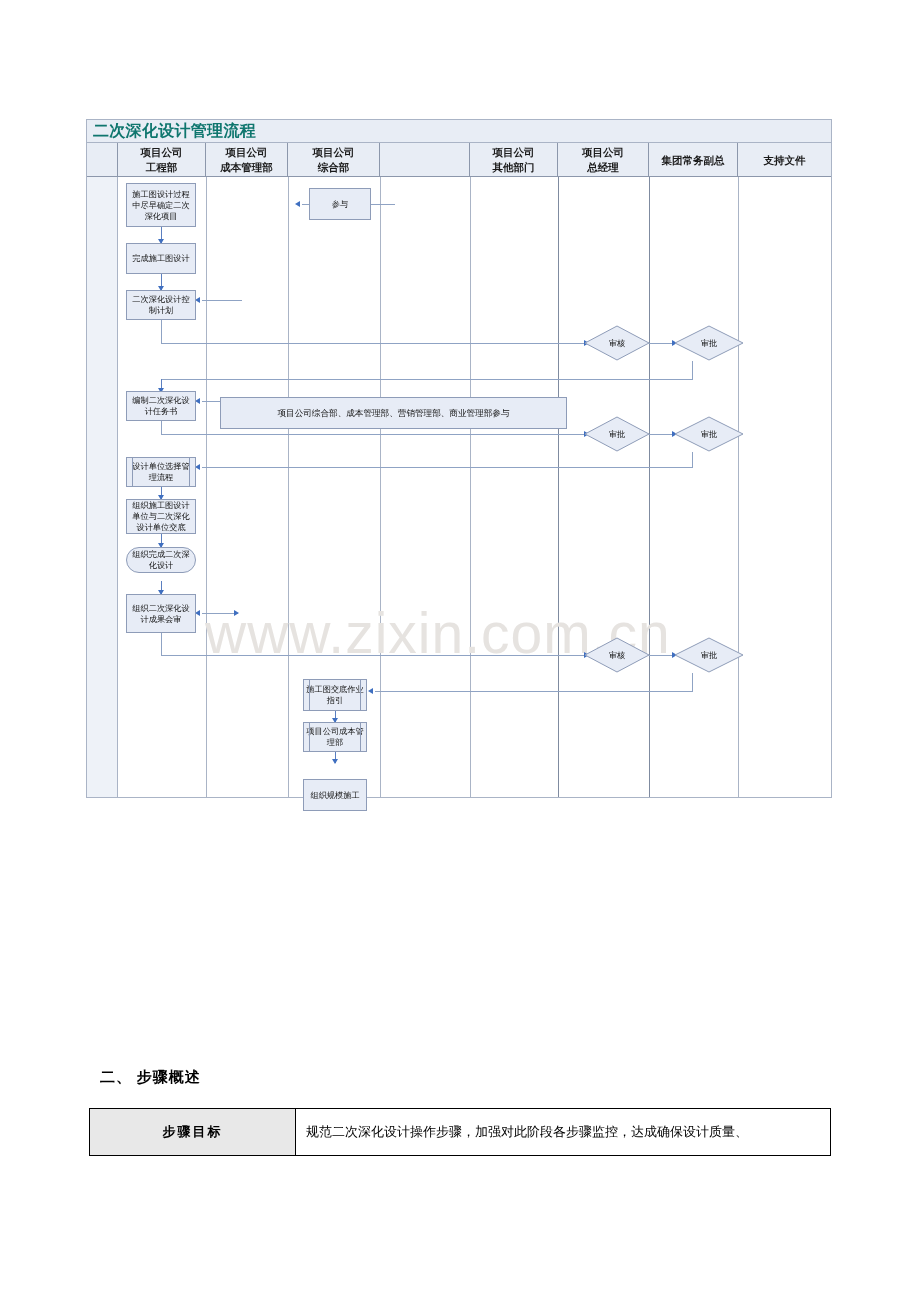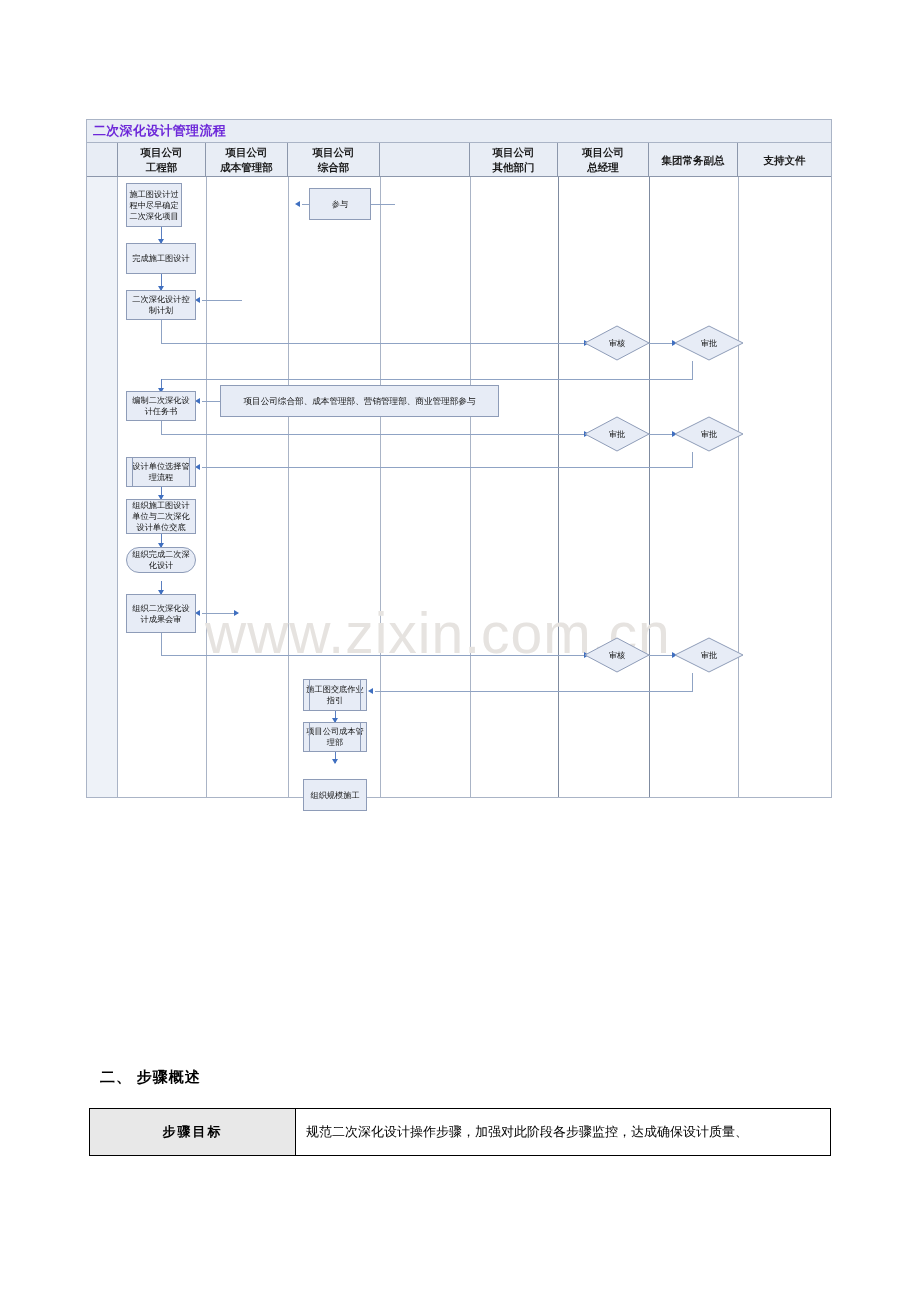--- a/index.html
+++ b/index.html
@@ -21,23 +21,23 @@
     box-sizing:border-box;
     background:#ffffff;
   }
   #flow-title{
     position:absolute;
     left:0; top:0;
     width:100%; height:23px;
     background:#e8edf5;
     border-bottom:1px solid #aab4c6;
     box-sizing:border-box;
-    font-size:13px;
+    font-size:16px;
     font-weight:700;
-    color:#6d28d9;
+    color:#0f766e;
     line-height:22px;
     padding-left:6px;
     letter-spacing:.3px;
   }
   #header-row{
     position:absolute;
     left:0; top:23px;
     width:100%; height:34px;
     background:#e8edf5;
     border-bottom:1px solid #8c97ab;
@@ -315,40 +315,40 @@
   <div class="ln v" style="left:605px;top:553px;height:18px;"></div>
   <div class="ln h" style="left:288px;top:571px;width:318px;"></div>
   <div class="arw left" style="left:281px;top:567.5px;"></div>
 
   <div class="ln v blue" style="left:248px;top:591px;height:11px;"></div>
   <div class="arw down" style="left:244.5px;top:598px;"></div>
 
   <div class="ln v blue" style="left:248px;top:632px;height:11px;"></div>
   <div class="arw down" style="left:244.5px;top:639px;"></div>
 
-  <div class="node" style="left:39px;top:63px;width:56px;height:44px;">施工图设计过程中尽早确定二次深化项目</div>
+  <div class="node" style="left:39px;top:63px;width:70px;height:44px;">施工图设计过程中尽早确定二次深化项目</div>
 
   <div class="node" style="left:39px;top:123px;width:70px;height:31px;">完成施工图设计</div>
 
   <div class="node" style="left:39px;top:170px;width:70px;height:30px;">二次深化设计控制计划</div>
 
   <div class="node" style="left:39px;top:271px;width:70px;height:30px;">编制二次深化设计任务书</div>
 
   <div class="node predef" style="left:39px;top:337px;width:70px;height:30px;">设计单位选择管理流程</div>
 
   <div class="node" style="left:39px;top:379px;width:70px;height:35px;">组织施工图设计单位与二次深化设计单位交底</div>
 
   <div class="node" style="left:39px;top:427px;width:70px;height:26px;border-radius:14px;">组织完成二次深化设计</div>
 
   <div class="node" style="left:39px;top:474px;width:70px;height:39px;">组织二次深化设计成果会审</div>
 
   <div class="node" style="left:222px;top:68px;width:62px;height:32px;">参与</div>
 
 
-  <div class="node wide" style="left:133px;top:265px;width:279px;height:32px;">项目公司综合部、成本管理部、营销管理部、商业管理部参与</div>
+  <div class="node wide" style="left:133px;top:277px;width:347px;height:32px;">项目公司综合部、成本管理部、营销管理部、商业管理部参与</div>
 
 
   <div class="node predef" style="left:216px;top:559px;width:64px;height:32px;">施工图交底作业指引</div>
 
   <div class="node predef" style="left:216px;top:602px;width:64px;height:30px;">项目公司成本管理部</div>
 
   <div class="node" style="left:216px;top:643px;width:64px;height:32px;margin-top:16px;">组织规模施工</div>
 
   <div class="diamond" style="left:497px;top:205px;width:66px;height:36px;">
     <svg width="66" height="36" viewBox="0 0 66 36">

